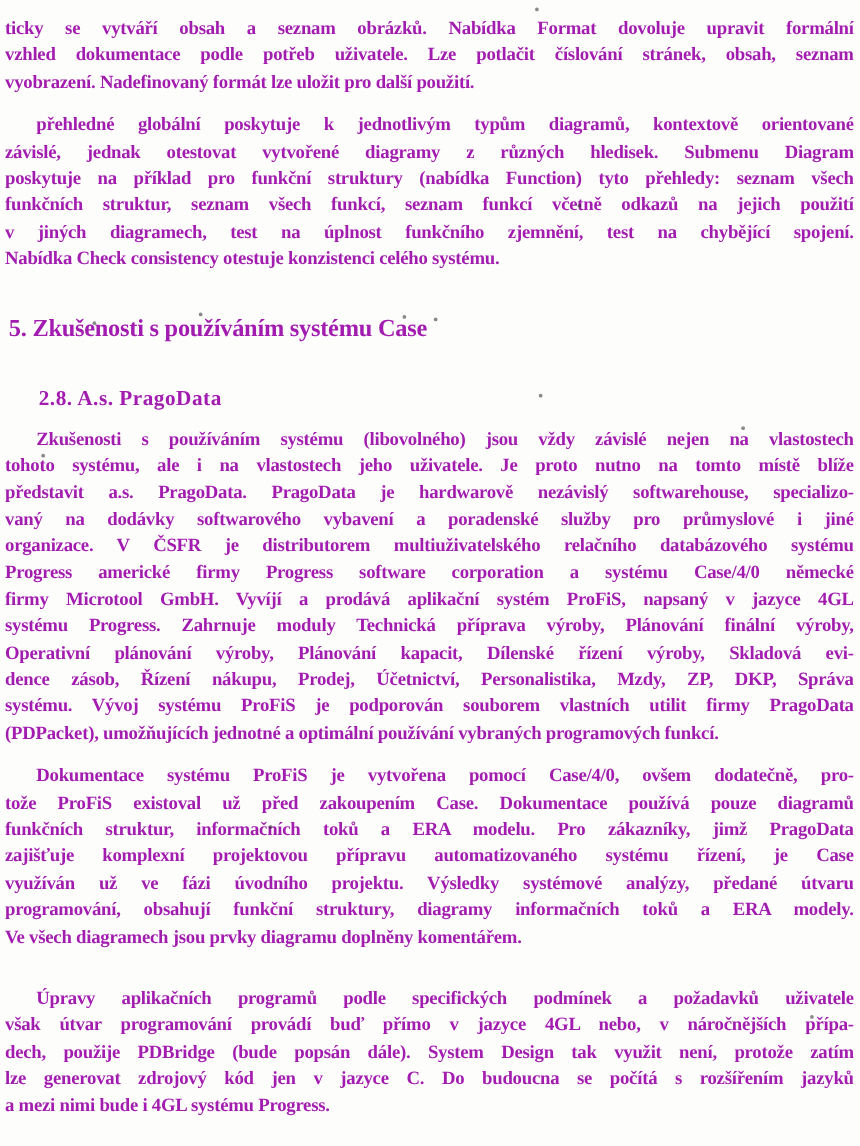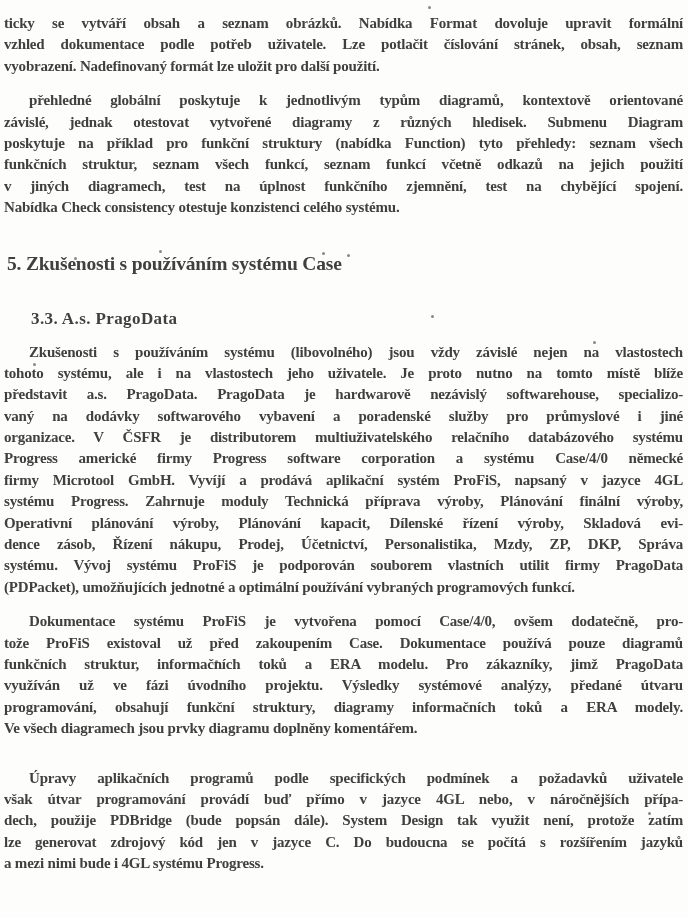--- a/index.html
+++ b/index.html
@@ -6,21 +6,21 @@
     margin: 0;
     padding: 0;
     background: #ffffff;
   }
   .page {
     position: relative;
     width: 688px;
     height: 917px;
     box-sizing: border-box;
     background: #fdfdfc;
-    color: #404040;
+    color: #a21caf;
     font-family: "Liberation Serif", "DejaVu Serif", serif;
     font-weight: 700;
     font-size: 15px;
     letter-spacing: -0.2px;
     padding: 13px 5px 0 4px;
     overflow: hidden;
   }
   .para { margin: 0; }
   .line {
     height: 21.4px;
@@ -75,41 +75,42 @@
       <div class="line">přehledné globální poskytuje k jednotlivým typům diagramů, kontextově orientované</div>
       <div class="line">závislé, jednak otestovat vytvořené diagramy z různých hledisek. Submenu Diagram</div>
       <div class="line">poskytuje na příklad pro funkční struktury (nabídka Function) tyto přehledy: seznam všech</div>
       <div class="line">funkčních struktur, seznam všech funkcí, seznam funkcí včetně odkazů na jejich použití</div>
       <div class="line">v jiných diagramech, test na úplnost funkčního zjemnění, test na chybějící spojení.</div>
       <div class="line">Nabídka Check consistency otestuje konzistenci celého systému.</div>
     </div>
 
   <div class="heading">5. Zkušenosti s používáním systému Case</div>
 
-  <div class="subheading">3.3. A.s. PragoData</div>
+  <div class="subheading">2.8. A.s. PragoData</div>
 
   <div class="para indent gap-para-lg" style="">
       <div class="line">Zkušenosti s používáním systému (libovolného) jsou vždy závislé nejen na vlastostech</div>
       <div class="line">tohoto systému, ale i na vlastostech jeho uživatele. Je proto nutno na tomto místě blíže</div>
       <div class="line">představit a.s. PragoData. PragoData je hardwarově nezávislý softwarehouse, specializo-</div>
       <div class="line">vaný na dodávky softwarového vybavení a poradenské služby pro průmyslové i jiné</div>
       <div class="line">organizace. V ČSFR je distributorem multiuživatelského relačního databázového systému</div>
       <div class="line">Progress americké firmy Progress software corporation a systému Case/4/0 německé</div>
       <div class="line">firmy Microtool GmbH. Vyvíjí a prodává aplikační systém ProFiS, napsaný v jazyce 4GL</div>
       <div class="line">systému Progress. Zahrnuje moduly Technická příprava výroby, Plánování finální výroby,</div>
       <div class="line">Operativní plánování výroby, Plánování kapacit, Dílenské řízení výroby, Skladová evi-</div>
       <div class="line">dence zásob, Řízení nákupu, Prodej, Účetnictví, Personalistika, Mzdy, ZP, DKP, Správa</div>
       <div class="line">systému. Vývoj systému ProFiS je podporován souborem vlastních utilit firmy PragoData</div>
       <div class="line">(PDPacket), umožňujících jednotné a optimální používání vybraných programových funkcí.</div>
     </div>
 
   <div class="para indent gap-para-lg">
       <div class="line">Dokumentace systému ProFiS je vytvořena pomocí Case/4/0, ovšem dodatečně, pro-</div>
       <div class="line">tože ProFiS existoval už před zakoupením Case. Dokumentace používá pouze diagramů</div>
       <div class="line">funkčních struktur, informačních toků a ERA modelu. Pro zákazníky, jimž PragoData</div>
+      <div class="line">zajišťuje komplexní projektovou přípravu automatizovaného systému řízení, je Case</div>
       <div class="line">využíván už ve fázi úvodního projektu. Výsledky systémové analýzy, předané útvaru</div>
       <div class="line">programování, obsahují funkční struktury, diagramy informačních toků a ERA modely.</div>
       <div class="line">Ve všech diagramech jsou prvky diagramu doplněny komentářem.</div>
     </div>
 
   <div class="para indent gap-para-sm">
       <div class="line">Úpravy aplikačních programů podle specifických podmínek a požadavků uživatele</div>
       <div class="line">však útvar programování provádí buď přímo v jazyce 4GL nebo, v náročnějších přípa-</div>
       <div class="line">dech, použije PDBridge (bude popsán dále). System Design tak využit není, protože zatím</div>
       <div class="line">lze generovat zdrojový kód jen v jazyce C. Do budoucna se počítá s rozšířením jazyků</div>

